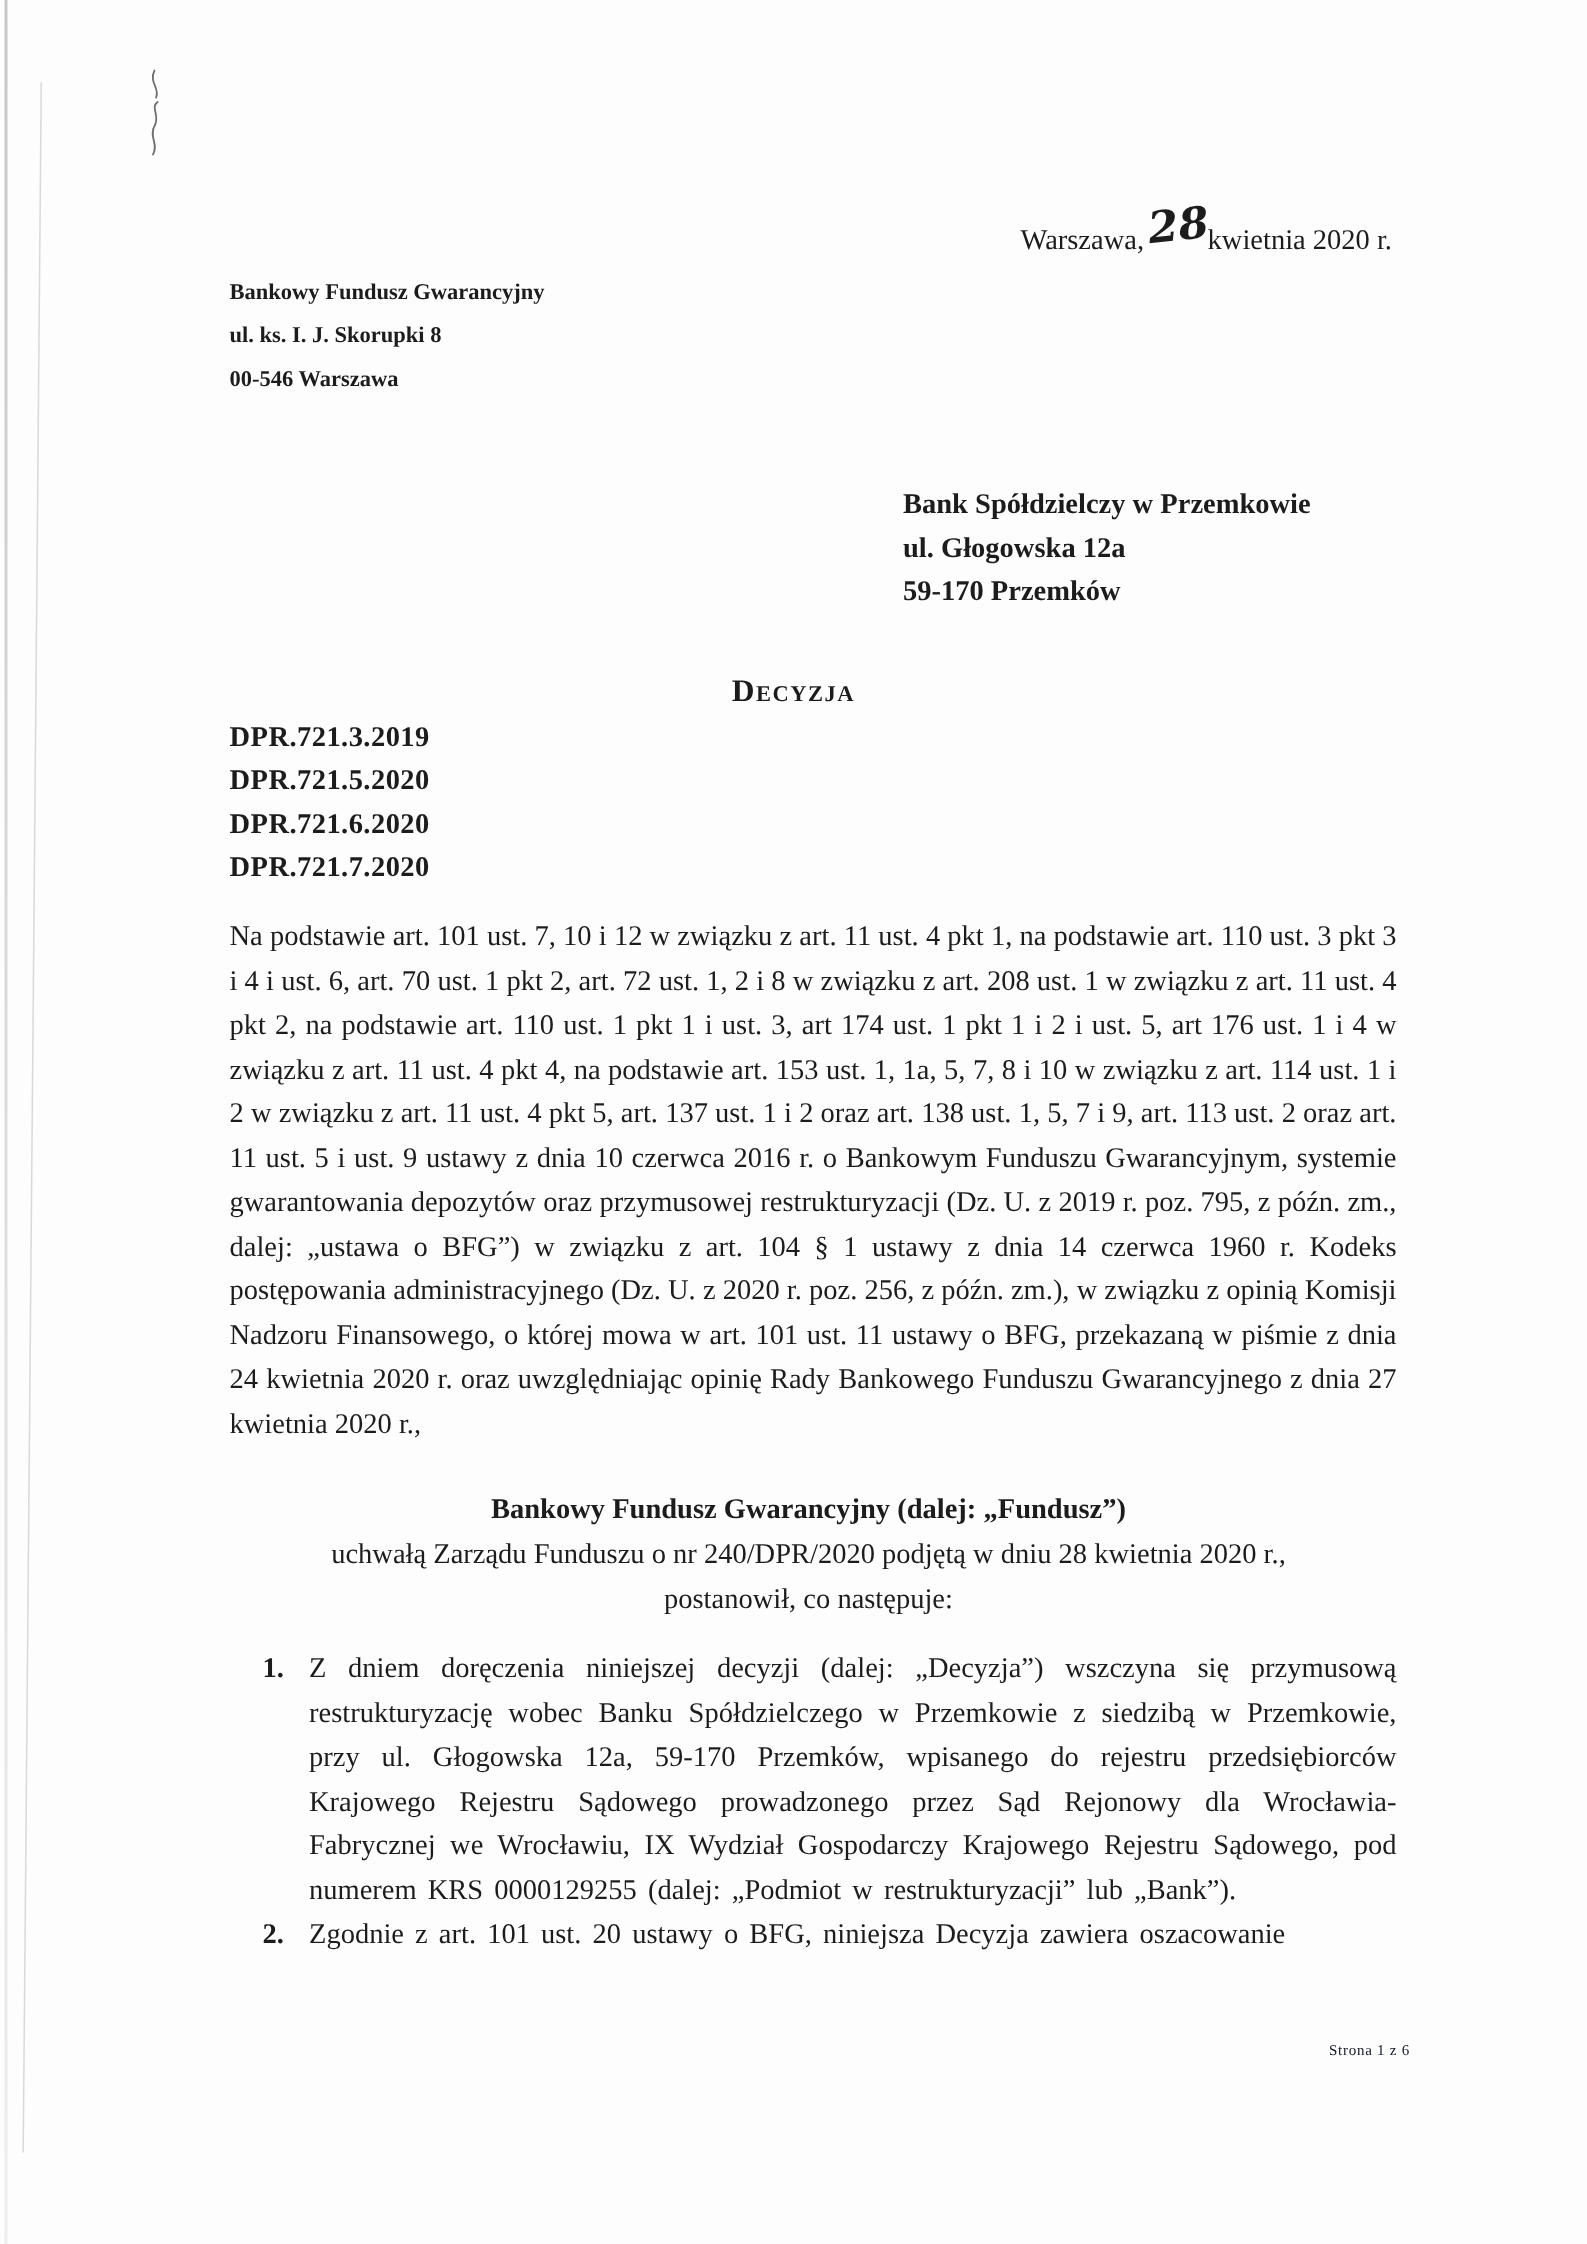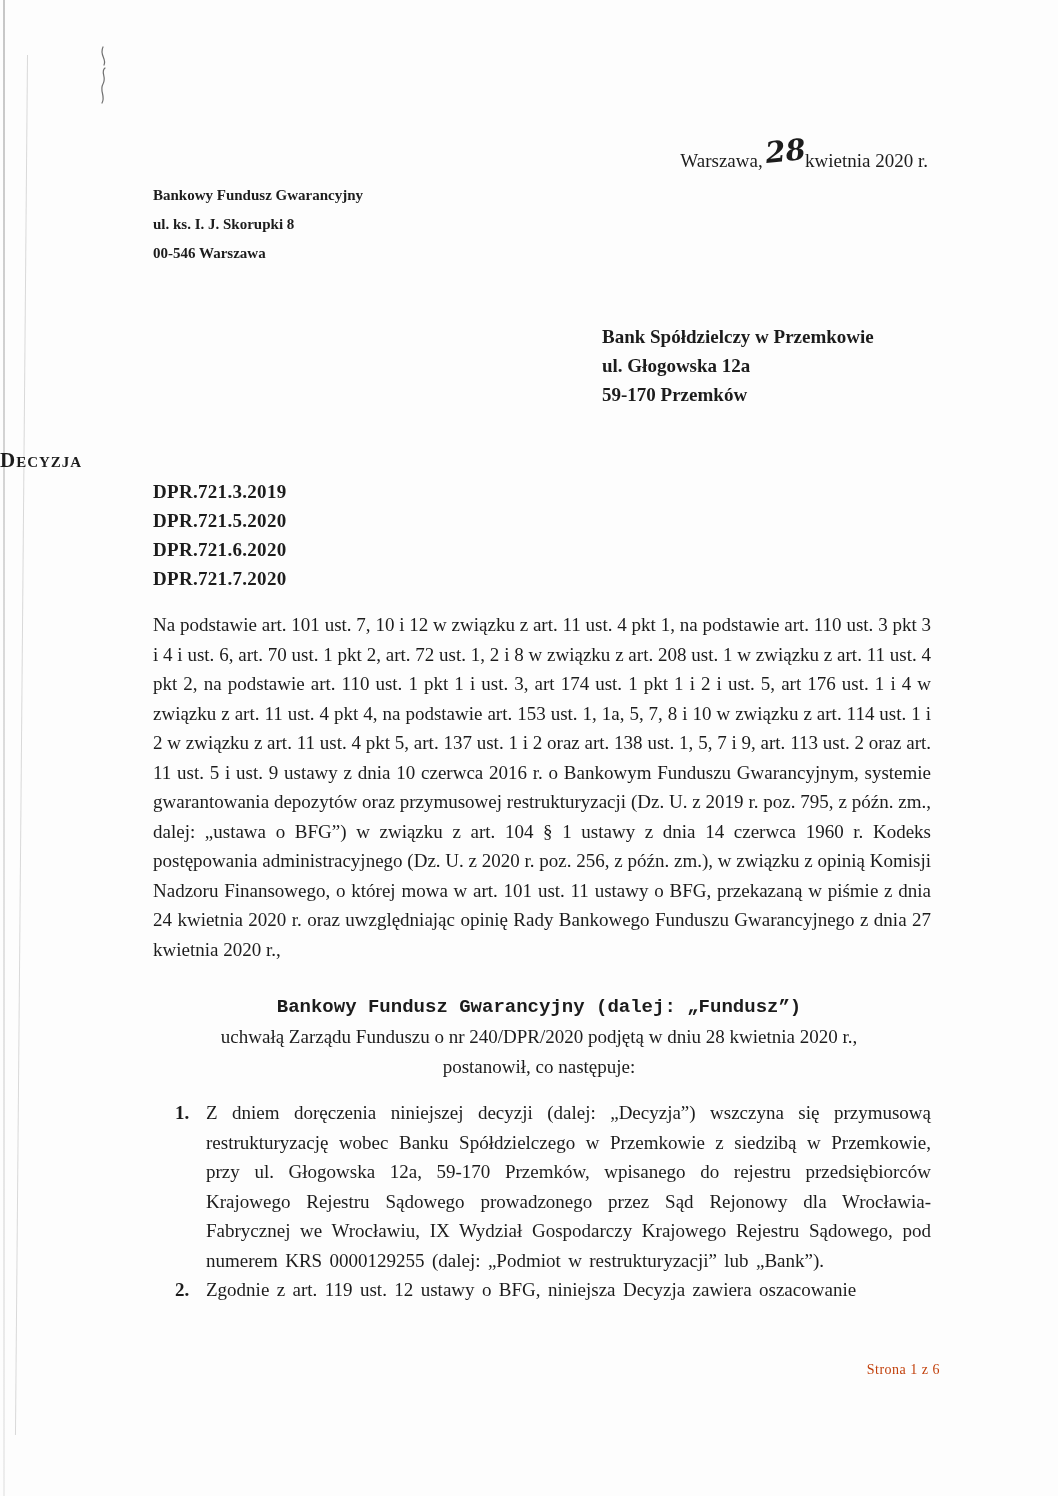--- a/index.html
+++ b/index.html
@@ -78,21 +78,21 @@
     font-weight: bold;
     font-size: 19px;
     line-height: 29px;
   }
   
   .doc-title {
     position: absolute;
     left: 0;
     top: 448px;
     width: 100%;
-    text-align: left;
+    text-align: center;
     font-weight: bold;
     font-variant: small-caps;
     font-size: 21px;
     letter-spacing: 1px;
   }
   
   .refs {
     position: absolute;
     left: 153px;
     top: 477px;
@@ -115,21 +115,21 @@
   
   .resolution {
     position: absolute;
     left: 139px;
     top: 992px;
     width: 800px;
     text-align: center;
     font-size: 19px;
     line-height: 30px;
   }
-  .resolution .bold { font-weight: bold; font-family: Liberation Mono, monospace; }
+  .resolution .bold { font-weight: bold; }
   
   .list {
     position: absolute;
     left: 175px;
     top: 1098px;
     width: 756px;
   }
   .list-item {
     display: flex;
     align-items: flex-start;
@@ -143,22 +143,22 @@
   .item-text {
     flex: 1 1 auto;
     text-align: justify;
     word-spacing: .14em;
   }
   
   .page-footer {
     position: absolute;
     top: 1362px;
     right: 118px;
-    font-size: 14px;
-    color: #c2410c;
+    font-size: 10px;
+    color: #0f172a;
     letter-spacing: .5px;
   }
 </style>
 </head>
 <body>
 
 <div class="page">
 
   <div class="scan-line-left"></div>
   <div class="scan-line-inner"></div>
@@ -199,19 +199,19 @@
     <div>postanowił, co następuje:</div>
   </div>
 
   <div class="list">
     <div class="list-item">
       <div class="item-number">1.</div>
       <div class="item-text">Z dniem doręczenia niniejszej decyzji (dalej: „Decyzja”) wszczyna się przymusową restrukturyzację wobec Banku Spółdzielczego w Przemkowie z siedzibą w Przemkowie, przy ul. Głogowska 12a, 59-170 Przemków, wpisanego do rejestru przedsiębiorców Krajowego Rejestru Sądowego prowadzonego przez Sąd Rejonowy dla Wrocławia-Fabrycznej we Wrocławiu, IX Wydział Gospodarczy Krajowego Rejestru Sądowego, pod numerem KRS 0000129255 (dalej: „Podmiot w restrukturyzacji” lub „Bank”).</div>
     </div>
     <div class="list-item">
       <div class="item-number">2.</div>
-      <div class="item-text">Zgodnie z art. 119 ust. 12 ustawy o BFG, niniejsza Decyzja zawiera oszacowanie</div>
+      <div class="item-text">Zgodnie z art. 101 ust. 20 ustawy o BFG, niniejsza Decyzja zawiera oszacowanie</div>
     </div>
   </div>
 
   <div class="page-footer">Strona 1 z 6</div>
 
 </div>
 
 </body></html>

